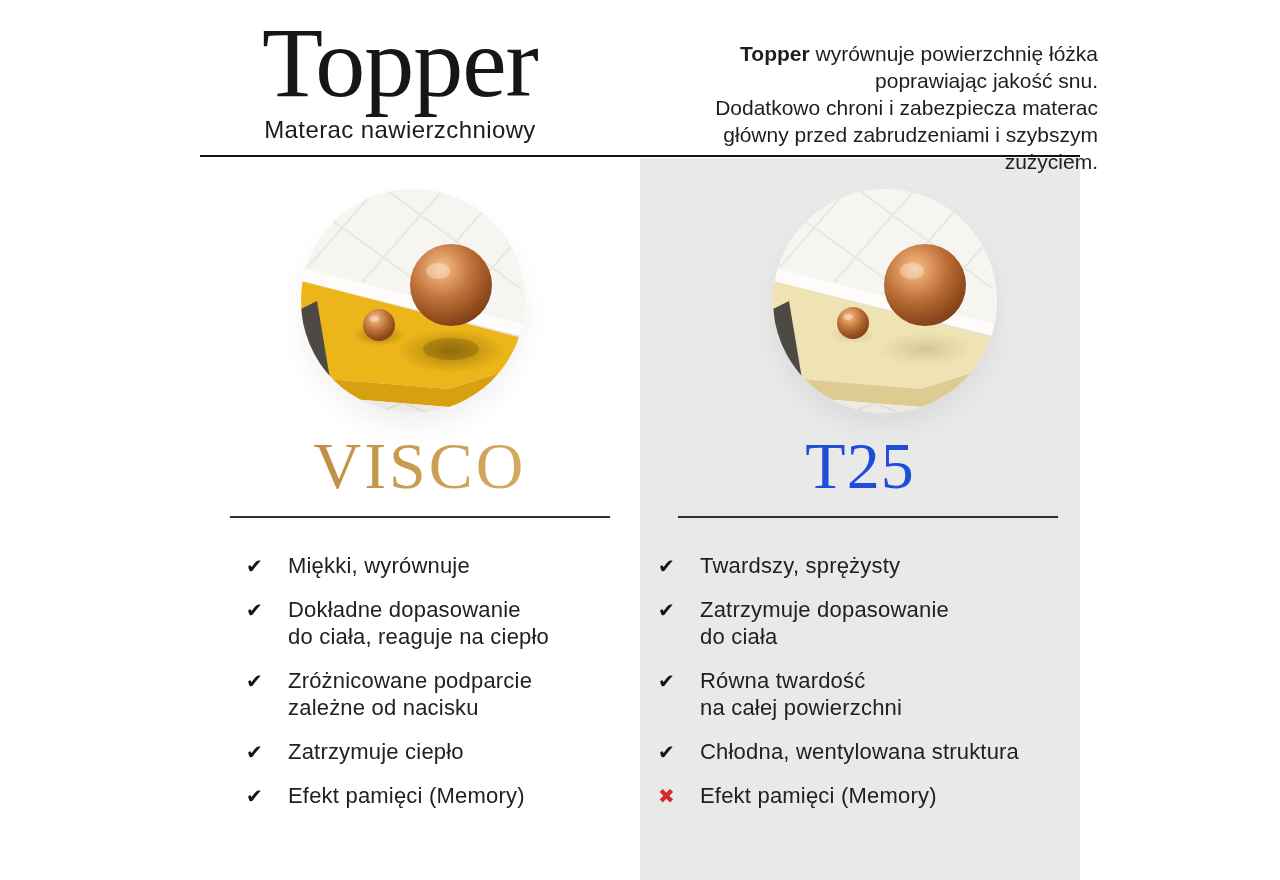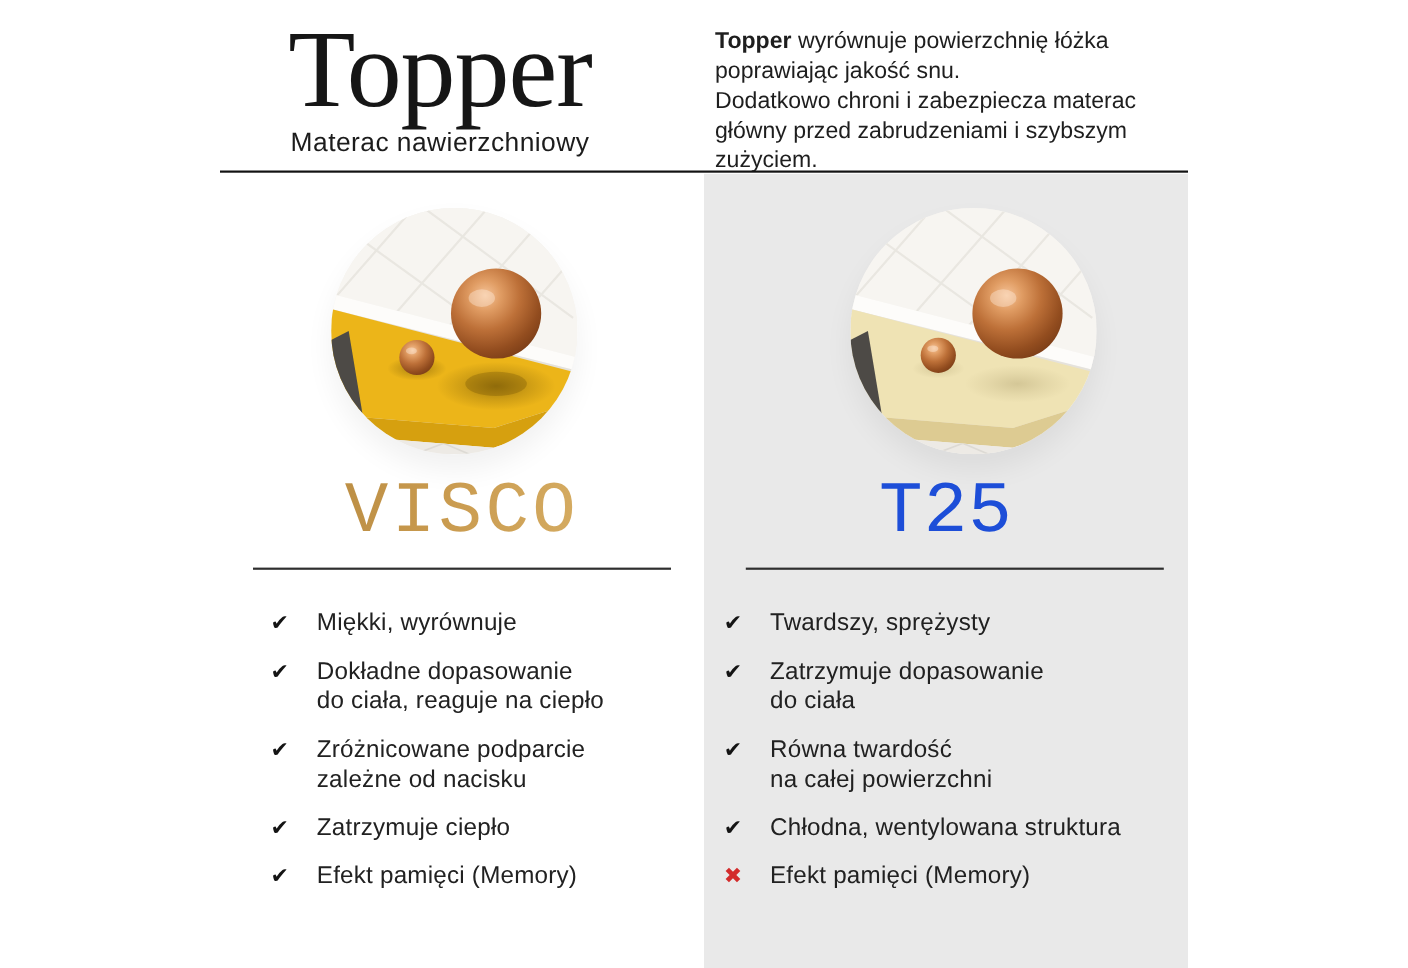--- a/index.html
+++ b/index.html
@@ -19,42 +19,42 @@
 
   
   .brand{position:absolute;left:180px;top:14px;width:440px;text-align:center;}
   .brand h1{
     margin:0;font-family:"Liberation Serif",serif;font-weight:500;
     font-size:100px;line-height:0.98;letter-spacing:-1px;color:#161616;
   }
   .brand-sub{margin-top:4px;font-size:24px;letter-spacing:0.4px;color:#1c1c1c;}
 
   .description{
-    position:absolute;left:650px;top:24px;width:432px;margin:0;
-    font-size:21px;line-height:27px;white-space:pre-line;color:#1e1e1e;
+    position:absolute;left:650px;top:24px;width:432px;margin:16px;
+    font-size:21px;line-height:27px;white-space:pre-line;color:#1e1e1e;text-align:right;
   }
   .description b{font-weight:bold;}
 
   .header-rule{position:absolute;left:200px;top:155px;width:880px;height:2px;background:#121212;}
 
   
   .photo{
     position:absolute;top:189px;width:224px;height:224px;border-radius:50%;
     overflow:hidden;box-shadow:0 14px 26px rgba(0,0,0,0.06);
   }
   .photo.left{left:301px;}
   .photo.right{left:773px;}
   .photo svg{display:block;}
   svg.scene.shallow .dent{opacity:0.38;}
   svg.scene.deep .dent{opacity:1;}
 
   
   .col-heading{
     position:absolute;top:430px;width:440px;margin:0;text-align:center;
-    font-family:Liberation Mono, monospace;font-weight:500;font-size:66px;line-height:1.1;
+    font-family:Liberation Serif, serif;font-weight:500;font-size:66px;line-height:1.1;
   }
   .col-heading.visco{
     left:200px;letter-spacing:3px;
     background:linear-gradient(92deg,var(--gold-start,#ad813a) 0%,#c99a4e 45%,var(--gold-end,#dfba72) 100%);
     -webkit-background-clip:text;background-clip:text;color:transparent;
   }
   .col-heading.t25{left:640px;letter-spacing:1px;color:#1d4ed8;}
 
   .col-rule{position:absolute;top:516px;width:380px;height:2px;background:#2f2f2f;}
   .col-rule.left{left:230px;}

